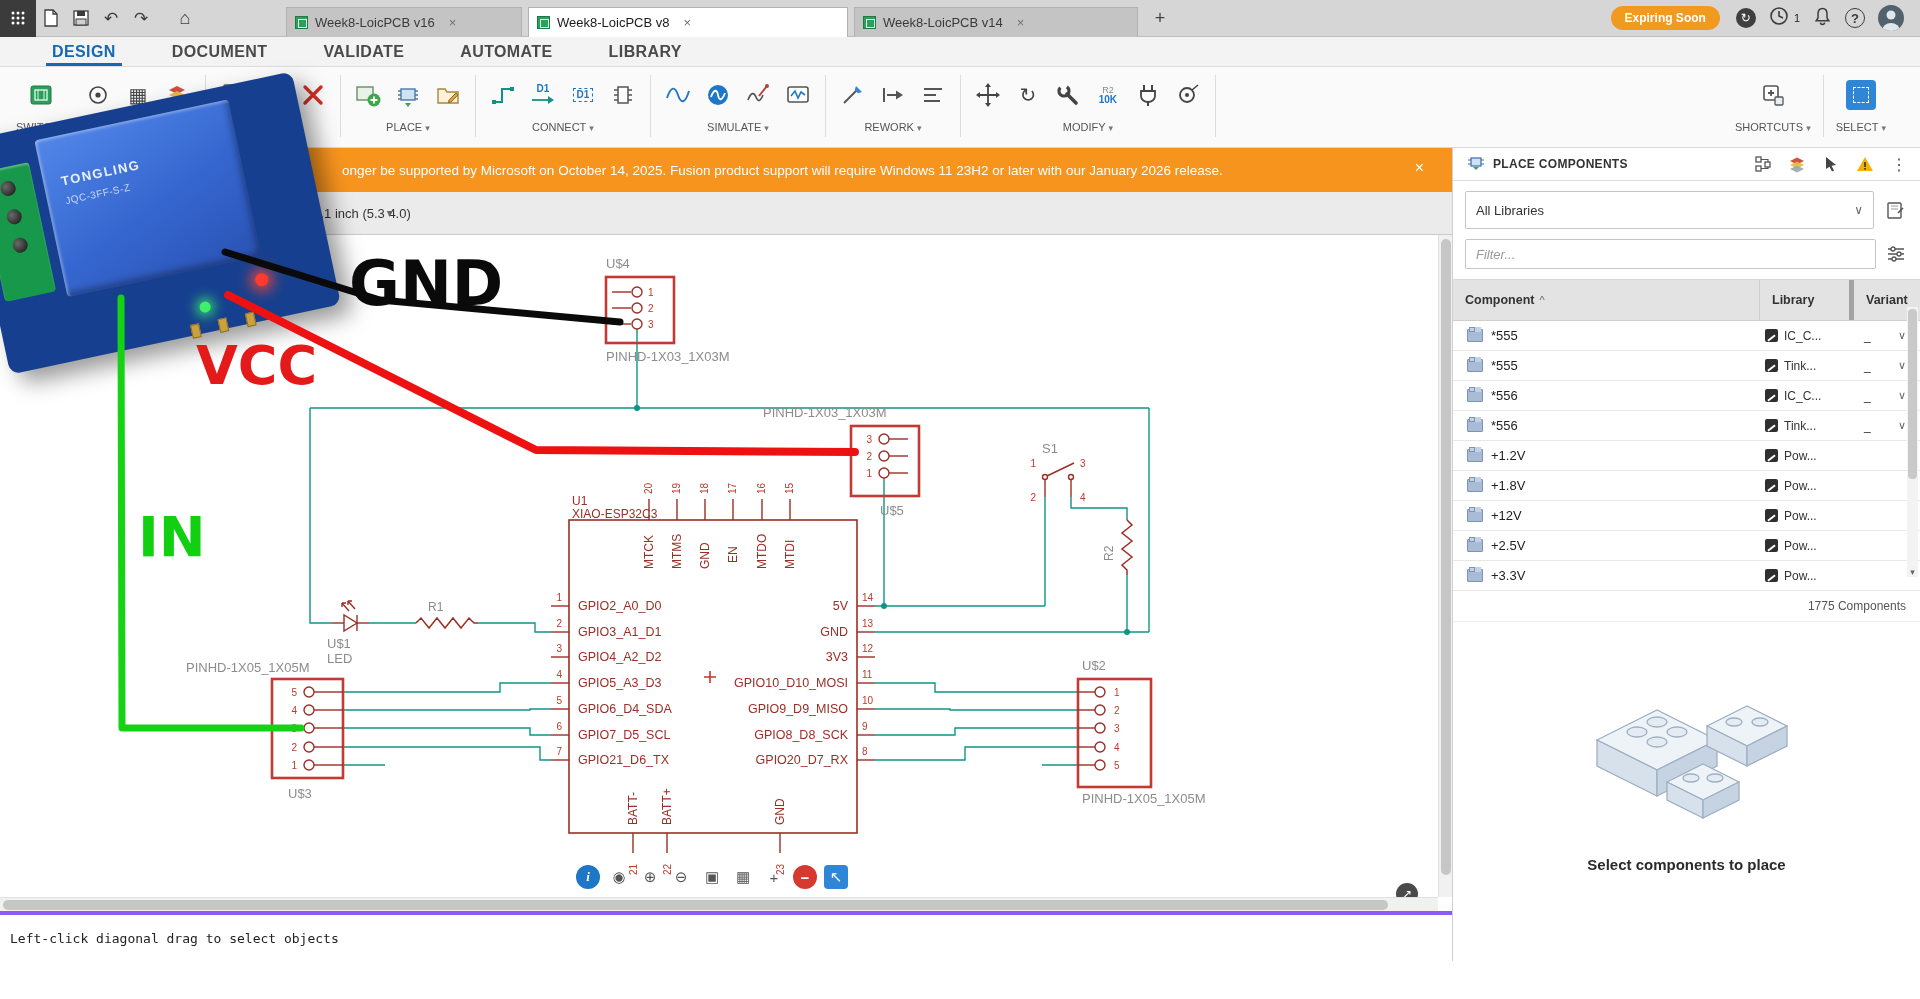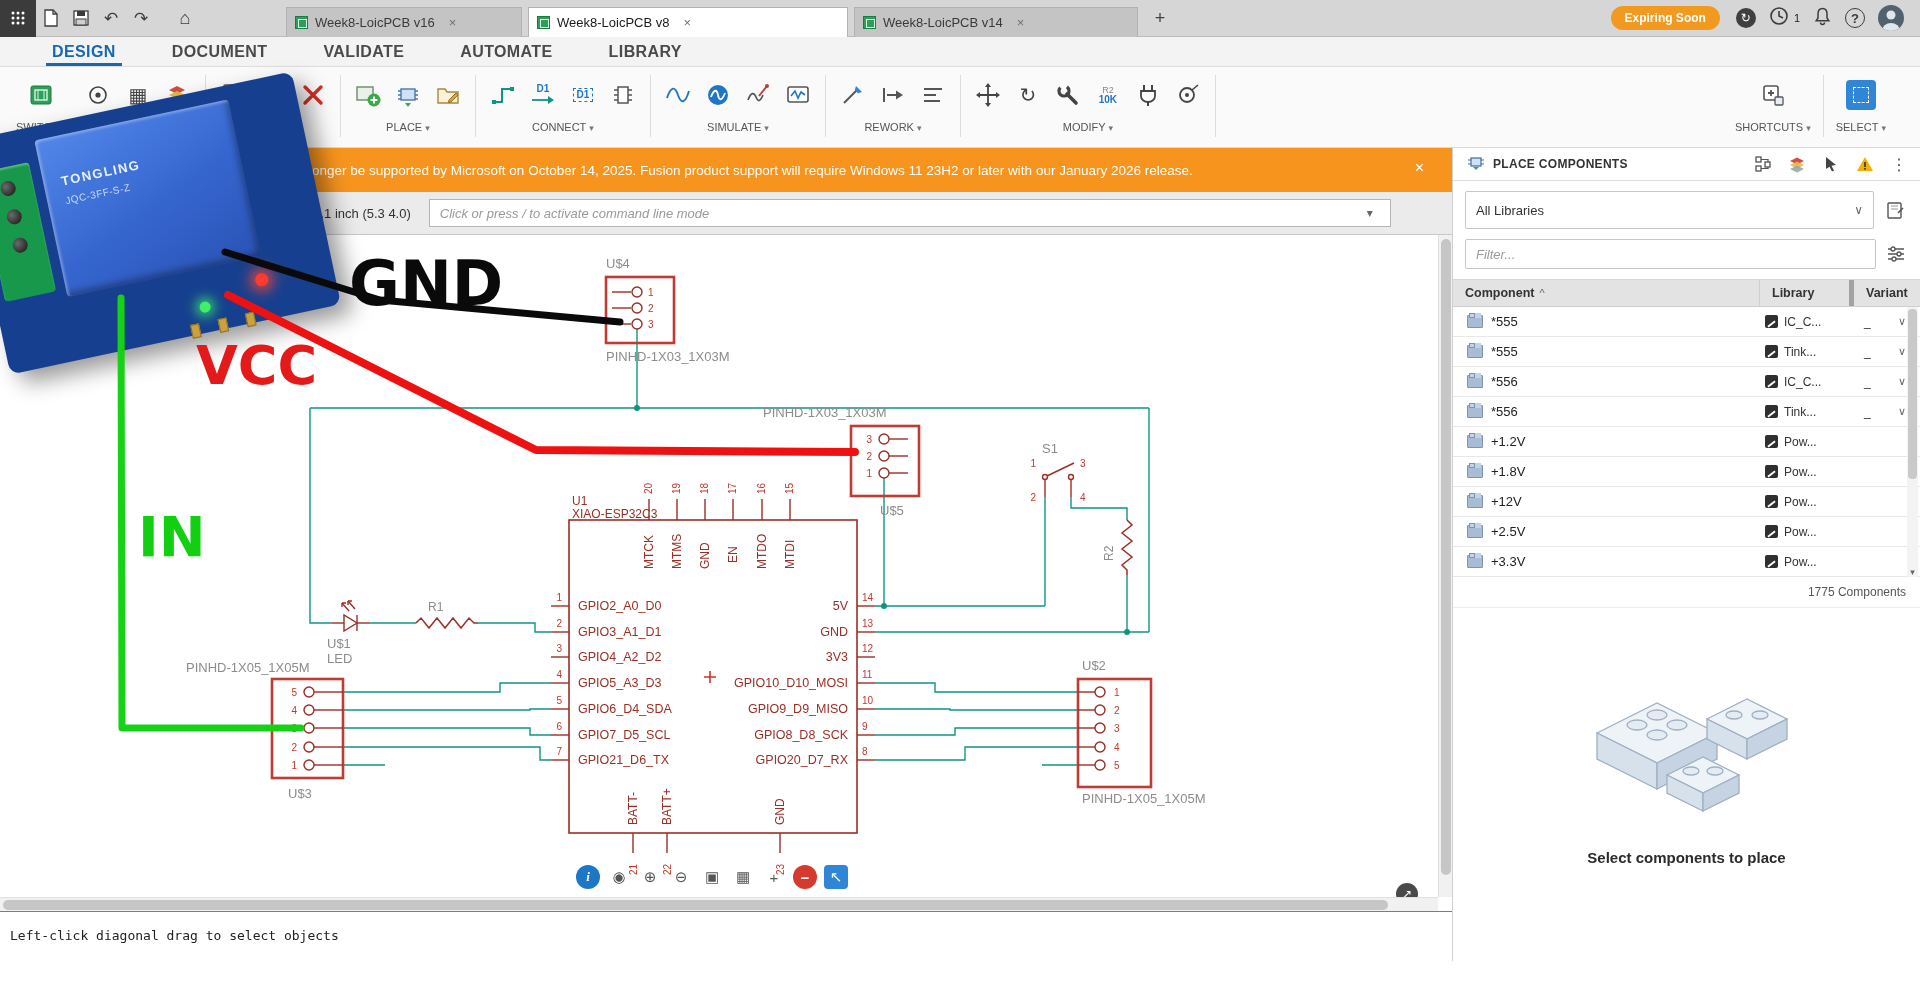--- a/index.html
+++ b/index.html
@@ -44,21 +44,21 @@
   .valico { display:flex; flex-direction:column; align-items:center; line-height:10px; }
   .valico .v1 { font-size:9px; color:#888; }
   .valico .v2 { font-size:10px; font-weight:bold; color:#1d76c6; }
   .selectico { width:30px; height:30px; background:#2f86d6; border-radius:4px; display:flex; align-items:center; justify-content:center; }
   .selectico i { display:block; width:16px; height:16px; border:1.5px dashed #fff; }
   .sp { flex:1; }
 
   
   .main { position:absolute; top:148px; left:0; width:1920px; height:813px; display:flex; }
   .canvascol { width:1452px; display:flex; flex-direction:column; }
-  .banner { height:44px; background:#f7941e; display:flex; align-items:center; color:#fff; font-size:13.5px; padding-left:312px; position:relative; }
+  .banner { height:44px; background:#f7941e; display:flex; align-items:center; color:#fff; font-size:13.5px; padding-left:312px; position:relative;margin-left:30px; }
   .banner .bx { position:absolute; right:28px; top:11px; font-size:16px; color:#fff; }
   .cmdrow { height:43px; background:#ebebeb; border-bottom:1px solid #c9c9c9; display:flex; align-items:center; padding:0 12px; }
   .layerchip { width:14px; height:14px; background:#17a05a; border:1px solid #0d7a40; margin-right:6px; }
   .layernum { font-size:13px; color:#333; margin-right:6px; }
   .gridlabel { font-size:13px; color:#333; margin-left:268px; white-space:nowrap; }
   .cmdinput { margin-left:18px; width:962px; height:28px; border:1px solid #b5b5b5; background:#fff; font-size:13px; color:#333; padding:0 10px; font-style:italic; }
   .cmdinput::placeholder { color:#9a9a9a; font-style:italic; }
   .cmdchev { margin-left:-24px; color:#666; font-size:12px; z-index:2; }
 
   .canvas { position:relative; flex:1; background:#fff; overflow:hidden; }
@@ -69,39 +69,39 @@
   .cvb.cinfo { background:#1d76c6; color:#fff; border-radius:50%; font-size:13px; font-weight:bold; font-family:"Liberation Serif",serif; font-style:italic; }
   .cvb.cremove { background:#d63a2f; color:#fff; border-radius:50%; font-weight:bold; }
   .cvb.csel { background:#2f86d6; color:#fff; border-radius:4px; }
   .pancircle { position:absolute; left:1396px; top:648px; width:22px; height:22px; border-radius:50%; background:#4a4a4a; color:#fff; font-size:12px; display:flex; align-items:center; justify-content:center; }
 
   .hscroll { position:absolute; left:0; bottom:0; width:1438px; height:14px; background:#f1f1f1; border-top:1px solid #e0e0e0; }
   .hscroll .thumb { position:absolute; left:3px; top:2px; width:1385px; height:10px; background:#c6c6c6; border-radius:5px; }
   .vscroll { position:absolute; right:0; top:0; width:14px; height:662px; background:#f1f1f1; border-left:1px solid #e0e0e0; }
   .vscroll .thumb { position:absolute; top:4px; left:2px; width:10px; height:636px; background:#c6c6c6; border-radius:5px; }
 
-  .statusbar { height:50px; background:#fff; border-top:1px solid #8b5cf6; padding:14px 10px 0 10px; }
+  .statusbar { height:50px; background:#fff; border-top:4px solid #8b5cf6; padding:14px 10px 0 10px; }
   .statusbar .msg { font-family:"DejaVu Sans Mono",monospace; font-size:13px; color:#222; }
 
   
   .panel { width:468px; background:#fff; border-left:1px solid #cfcfcf; display:flex; flex-direction:column; position:relative; }
   .phead { height:33px; border-bottom:1px solid #ddd; display:flex; align-items:center; padding:0 10px 0 14px; }
   .phead .ptitle { font-size:12px; font-weight:bold; color:#333; letter-spacing:.3px; margin-left:8px; }
   .phead .pico { width:22px; height:22px; display:flex; align-items:center; justify-content:center; margin-left:12px; color:#555; }
   .phead .spacer { flex:1; }
   .pdrop { margin:10px 12px 0 12px; display:flex; align-items:center; }
   .dropbox { flex:1; height:32px; border:1px solid #c5c5c5; border-radius:2px; display:flex; align-items:center; padding:18px 10px; font-size:13px; color:#333; background:#fff; }
   .dropbox .chev { margin-left:auto; color:#666; font-size:12px; }
   .libmgr { width:26px; height:26px; margin-left:8px; display:flex; align-items:center; justify-content:center; }
   .pfilter { margin:10px 12px 0 12px; display:flex; align-items:center; }
   .filterinput { flex:1; height:30px; border:1px solid #c5c5c5; border-radius:2px; font-size:13px; padding:0 10px; color:#333; font-style:italic; }
   .filterinput::placeholder { color:#9a9a9a; font-style:italic; }
   .filterico { width:24px; height:24px; margin-left:8px; display:flex; align-items:center; justify-content:center; }
   .ptable { margin-top:10px; border-top:1px solid #d8d8d8; }
-  .throw { display:flex; background:#e3e3e3; border-bottom:1px solid #cfcfcf; height:27px; align-items:center; font-size:12.5px; color:#333; font-weight:bold; }
+  .throw { display:flex; background:#e3e3e3; border-bottom:1px solid #cfcfcf; height:41px; align-items:center; font-size:12.5px; color:#333; font-weight:bold; }
   .thc { padding-left:12px; }
   .thc.c1 { width:306px; display:flex; align-items:center; gap:5px; }
   .thc.c2 { width:90px; border-left:1px solid #cfcfcf; height:100%; display:flex; align-items:center; }
   .thc.c3 { flex:1; border-left:5px solid #a3a3a3; height:100%; display:flex; align-items:center; }
   .prow { display:flex; align-items:center; height:30px; border-bottom:1px solid #e8e8e8; font-size:13px; color:#222; position:relative; }
   .prow .cico { width:16px; height:13px; margin:0 8px 0 14px; position:relative; background:#a9bcd6; border:1px solid #7e93b3; border-radius:1px; }
   .prow .cico:after { content:""; position:absolute; left:1px; top:-3px; width:4px; height:3px; background:#c4d2e6; border:1px solid #7e93b3; box-shadow:6px 0 0 #c4d2e6; }
   .prow .cname { width:274px; }
   .prow .lico { width:13px; height:13px; background:#2f2f2f; border-radius:2px; margin-right:6px; position:relative; }
   .prow .lico:after { content:""; position:absolute; left:2px; top:8px; width:9px; height:2px; background:#fff; transform:rotate(-38deg); }
@@ -465,21 +465,20 @@
 
       <div class="banner">
         <span>onger be supported by Microsoft on October 14, 2025. Fusion product support will require Windows 11 23H2 or later with our January 2026 release.</span>
         <span class="bx">×</span>
       </div>
 
       <div class="cmdrow">
         <span class="layerchip"></span>
         <span class="layernum">9</span>
         <span class="gridlabel">0.1 inch (5.3 4.0)</span>
-        <input class="cmdinput" placeholder="Click or press / to activate command line mode" style="">
         <span class="cmdchev">▾</span>
       </div>
 
       <div class="canvas">
         <svg class="schem" width="1452" height="676" viewBox="0 0 1452 676">
 
           <g stroke="#0f9484" stroke-width="1.4" fill="none">
             <path d="M637,94 V173"></path>
             <path d="M310,173 H1149"></path>
             <path d="M310,173 V388 H332"></path>

